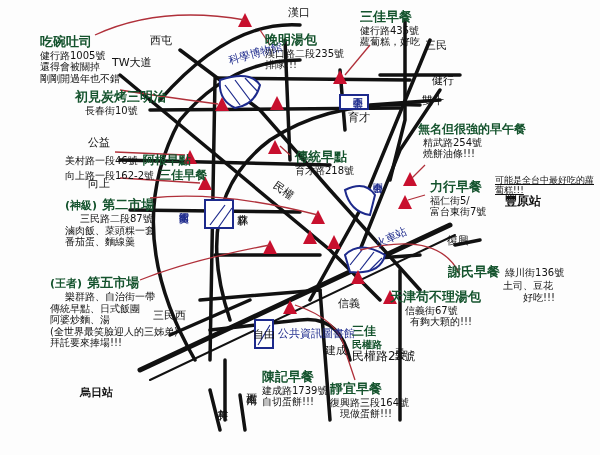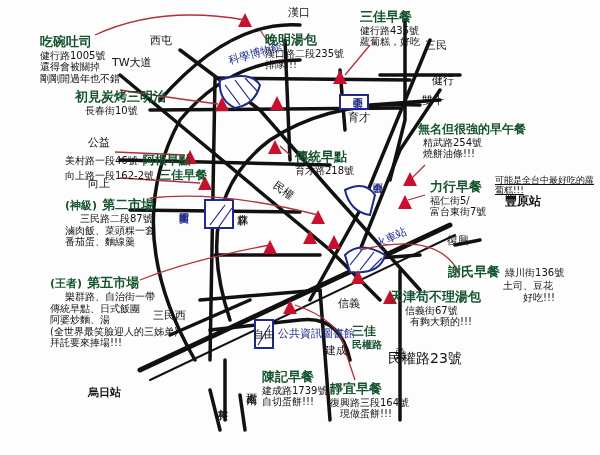--- a/index.html
+++ b/index.html
@@ -126,21 +126,21 @@
   <span class="lbl road vert" style="left:235px;top:205px;">林森</span>
   <span class="lbl road" style="left:253px;top:293px;margin-top:36px;">自由</span>
   <span class="lbl road" style="left:338px;top:298px;">信義</span>
   <span class="lbl road" style="left:447px;top:235px;">復興</span>
   <span class="lbl road" style="left:153px;top:310px;">三民西</span>
   <span class="lbl road" style="left:325px;top:345px;">建成</span>
   <span class="lbl road vert" style="left:392px;top:340px;">大勇</span>
   <span class="lbl road" style="left:348px;top:112px;">育才</span>
   <span class="lbl road vert" style="left:215px;top:400px;">美村</span>
   <span class="lbl road vert" style="left:244px;top:385px;">五權南</span>
-  <span class="lbl road" style="left:80px;top:387px;font-weight:bold;margin-left:8px;">烏日站</span>
+  <span class="lbl road" style="left:80px;top:387px;font-weight:bold;">烏日站</span>
   <span class="lbl road" style="left:505px;top:195px;font-weight:bold;font-size:12px;">豐原站</span>
 
   <span class="lbl blue" style="left:228px;top:48px;font-size:11px;transform:rotate(-15deg);">科學博物館</span>
   <span class="lbl blue vert" style="left:352px;top:90px;font-size:10px;">中正公園</span>
   <span class="lbl blue vert" style="left:372px;top:175px;font-size:10px;">台中公園</span>
   <span class="lbl blue vert" style="left:178px;top:205px;font-size:10px;">國立美術館</span>
   <span class="lbl blue" style="left:375px;top:232px;font-size:11px;transform:rotate(-25deg);">火車站</span>
   <span class="lbl blue" style="left:278px;top:328px;font-size:11px;">公共資訊圖書館</span>
 
   <div class="lbl" style="left:40px;top:35px;">
@@ -209,21 +209,21 @@
     <div class="note" style="padding-left:75px;">好吃!!!</div>
   </div>
   <div class="lbl" style="left:390px;top:290px;">
     <div class="red title">天津苟不理湯包</div>
     <div class="note" style="padding-left:15px;">信義街67號</div>
     <div class="note" style="padding-left:20px;">有夠大顆的!!!</div>
   </div>
   <div class="lbl" style="left:352px;top:325px;">
     <div class="red" style="font-size:12px;">三佳</div>
     <div class="red" style="font-size:10px;font-family:Liberation Serif, serif;">民權路</div>
-    <div class="note" style="font-size:14px;padding-left:36px;">民權路23號</div>
+    <div class="note" style="font-size:12px;">民權路23號</div>
   </div>
   <div class="lbl" style="left:262px;top:370px;">
     <div class="red title">陳記早餐</div>
     <div class="note">建成路1739號</div>
     <div class="note">自切蛋餅!!!</div>
   </div>
   <div class="lbl" style="left:330px;top:382px;">
     <div class="red title">靜宜早餐</div>
     <div class="note">復興路三段164號</div>
     <div class="note" style="padding-left:10px;">現做蛋餅!!!</div>

